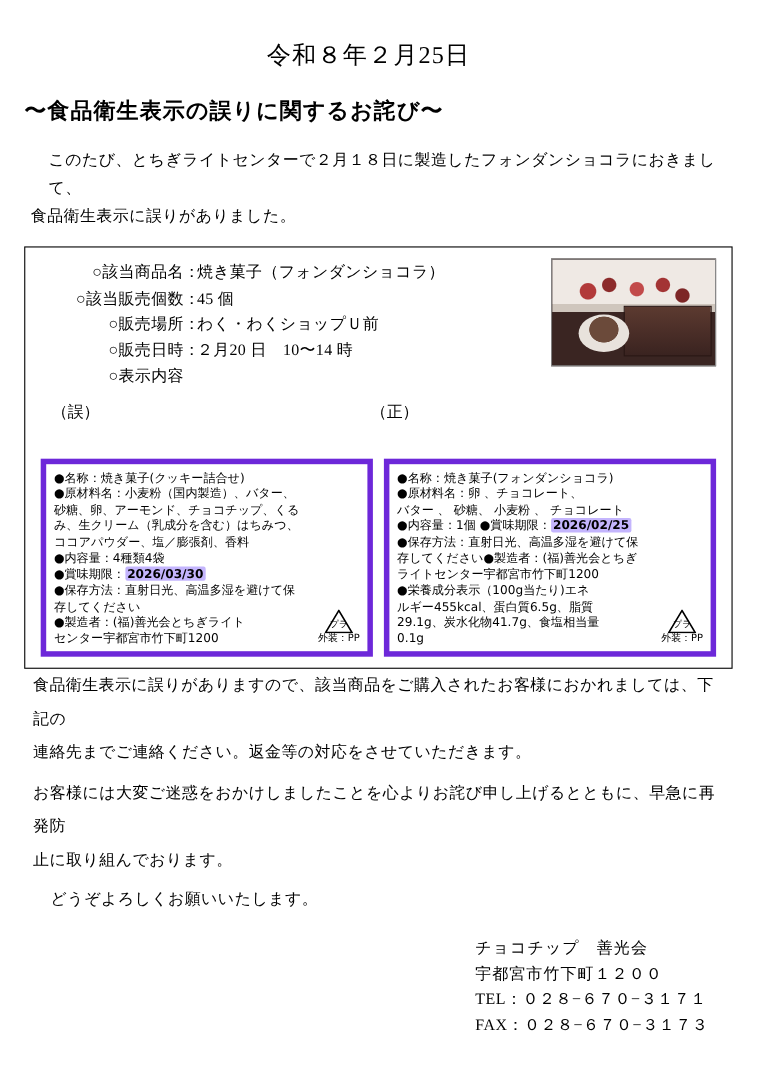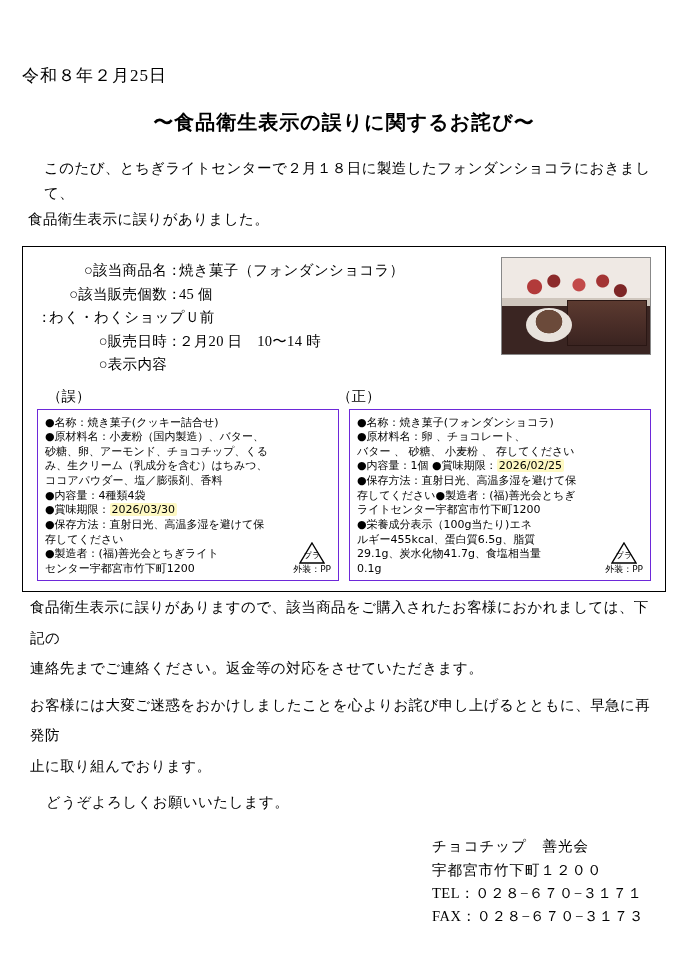--- a/index.html
+++ b/index.html
@@ -16,28 +16,28 @@
     overflow: hidden;
   }
   .page {
     position: relative;
     width: 688px;
     height: 977px;
     box-sizing: border-box;
     padding: 0 22px;
   }
   .date-line {
+    text-align: center;
+    font-size: 22px;
+    letter-spacing: 1px;
+    margin-top: 35px;
+    padding-right: 18px;
+  }
+  .doc-title {
     text-align: left;
-    font-size: 17px;
-    letter-spacing: 1px;
-    margin-top: 64px;
-    padding-right: 18px;
-  }
-  .doc-title {
-    text-align: center;
     font-size: 20px;
     font-weight: bold;
     letter-spacing: 1px;
     margin-top: 22px;
   }
   .intro {
     font-size: 14.5px;
     line-height: 1.75;
     margin-top: 20px;
     padding: 0 6px;
@@ -110,37 +110,39 @@
   .note-headers .left { position:absolute; left: 10px; }
   .note-headers .right { position:absolute; left: 300px; }
 
   .labels-wrap {
     display: flex;
     gap: 10px;
     margin-top: 2px;
   }
   .label-card {
     flex: 1 1 0;
-    border: 1px solid #6d28d9;
+    border: 5px solid #6d28d9;
     padding: 6px 7px 4px 7px;
     font-size: 11px;
     line-height: 1.33;
     font-family: "DejaVu Sans", "Liberation Sans", sans-serif;
     position: relative;
     min-height: 168px;
     box-sizing: border-box;
+    margin-top: 30px;
   }
   .label-card p {
     margin: 0;
     letter-spacing: 0;
   }
   .hl {
-    background: #fef9c3;
+    background: #c4b5fd;
     padding: 0 2px;
     border-radius: 2px;
+    font-weight: bold;
   }
   .pp-mark {
     position: absolute;
     right: 7px;
     bottom: 6px;
     text-align: center;
     font-size: 9px;
     line-height: 1.1;
   }
   .pp-tri {
@@ -197,20 +199,21 @@
         <span class="info-label">○該当商品名</span>
         <span class="info-sep">：</span>
         <span class="info-value">焼き菓子（フォンダンショコラ）</span>
       </div>
       <div class="info-row">
         <span class="info-label">○該当販売個数</span>
         <span class="info-sep">：</span>
         <span class="info-value">45 個</span>
       </div>
       <div class="info-row">
+        <span class="info-label">○販売場所</span>
         <span class="info-sep">：</span>
         <span class="info-value">わく・わくショップＵ前</span>
       </div>
       <div class="info-row">
         <span class="info-label">○販売日時</span>
         <span class="info-sep">：</span>
         <span class="info-value">２月20 日　10〜14 時</span>
       </div>
       <div class="info-row">
         <span class="info-label">○表示内容</span>
@@ -245,21 +248,21 @@
               <text x="13" y="16" font-size="8" text-anchor="middle" font-family="DejaVu Sans, sans-serif">プラ</text>
             </svg>
           </div>
           <div>外装：PP</div>
         </div>
       </div>
 
       <div class="label-card">
         <p>●名称：焼き菓子(フォンダンショコラ)</p>
         <p>●原材料名：卵 、チョコレート、</p>
-        <p>バター 、 砂糖、 小麦粉 、 存してください</p>
+        <p>バター 、 砂糖、 小麦粉 、 チョコレート</p>
         <p>
           <span>●内容量：1個</span>
           <span>●賞味期限：</span><span class="hl">2026/02/25</span>
         </p>
         <p>●保存方法：直射日光、高温多湿を避けて保</p>
         <p>存してください●製造者：(福)善光会とちぎ</p>
         <p>ライトセンター宇都宮市竹下町1200</p>
         <p>●栄養成分表示（100g当たり)エネ</p>
         <p>ルギー455kcal、蛋白質6.5g、脂質</p>
         <p>29.1g、炭水化物41.7g、食塩相当量</p>

